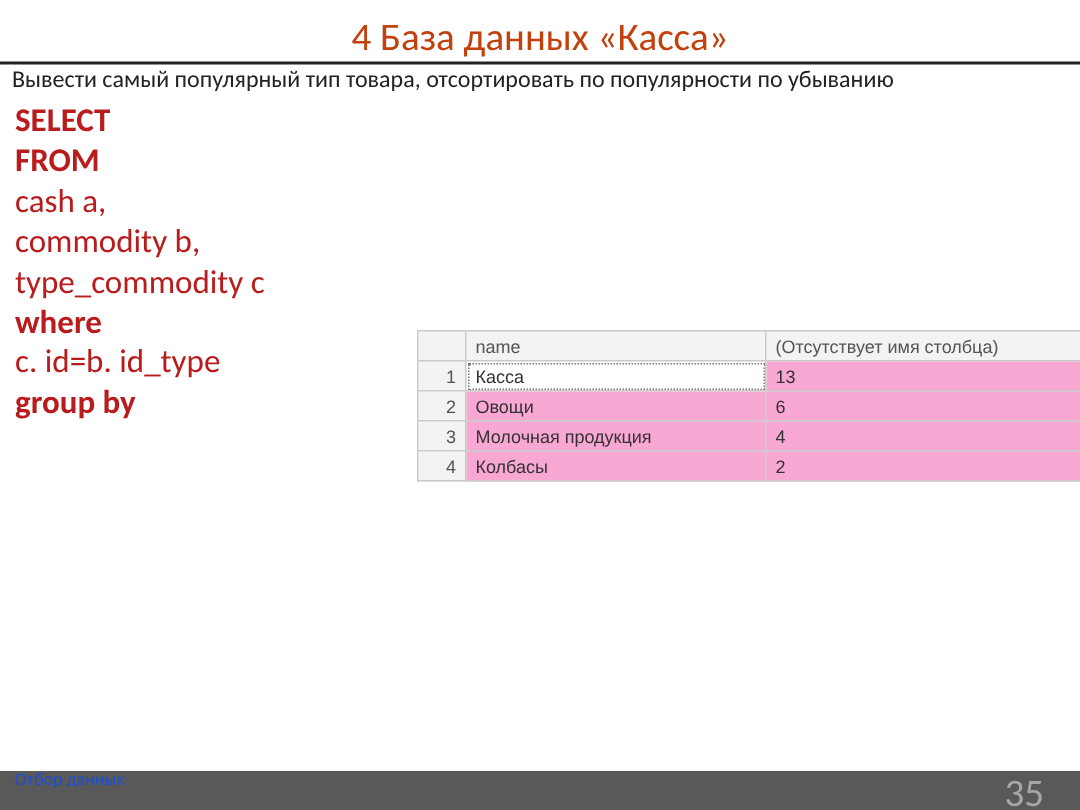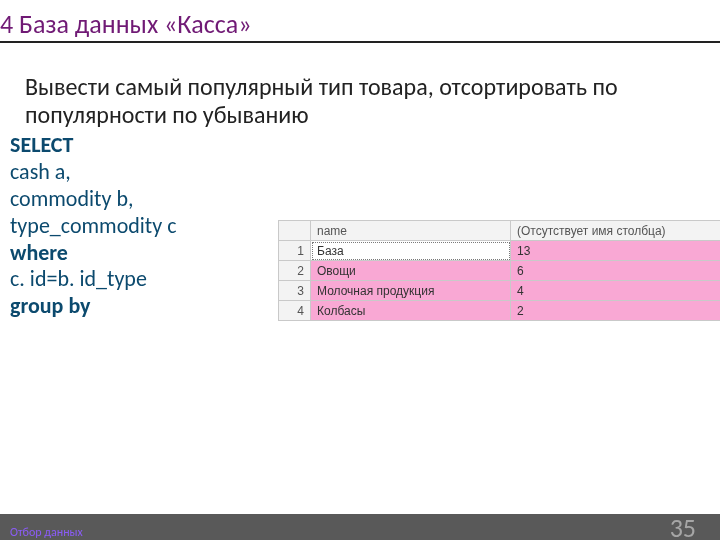--- a/index.html
+++ b/index.html
@@ -1,68 +1,69 @@
 <!DOCTYPE html>
 <html><head>
 <meta charset="utf-8">
 <style>
   * { box-sizing: border-box; margin: 0; padding: 0; }
   html, body { width: 720px; height: 540px; font-family: Calibri, "Segoe UI", Arial, sans-serif; background: #fff; color: #000; }
   .slide { position: relative; width: 720px; height: 540px; }
   .title-line { border-bottom: 2px solid #222; margin-top: 6px; }
-  .title { font-size: 26px; text-align: left; color: #701a75; padding: 2px 0 1px 0; }
-  .task { font-size: 24px; color: #222; padding: 2px 8px 0 25px; line-height: 1.15; margin-top: 28px; }
-  .sql { font-size: 22px; color: #0c4a6e; padding: 4px 0 0 10px; line-height: 1.22; }
+  .title { font-size: 26px; text-align: center; color: #c2410c; padding: 2px 0 1px 0; }
+  .task { font-size: 16px; color: #222; padding: 2px 8px 0 8px; line-height: 1.15; }
+  .sql { font-size: 22px; color: #b91c1c; padding: 4px 0 0 10px; line-height: 1.22; }
   .sql div { white-space: pre; }
   .b { font-weight: 700; }
   .result { position: absolute; left: 278px; top: 194px; width: 458px; font-family: Tahoma, Arial, sans-serif; font-size: 12px; color: #333; margin-top: 20px; }
   .grid { width: 100%; border-collapse: collapse; }
   .grid th, .grid td { border: 1px solid #c9c9c9; padding: 2px 6px; height: 20px; text-align: left; background: #f9a8d4; }
   .grid th { background: #f3f3f3; font-weight: 400; color: #555; }
   .grid th.rn, .grid td.rn { width: 32px; text-align: right; background: #f3f3f3; color: #555; }
   .grid td.sel { background: #fff; outline: 1px dotted #7a7a7a; outline-offset: -2px; }
   .grid th.name { width: 200px; }
   .footer { position: absolute; left: 0; bottom: 0; width: 720px; height: 32px; background: #595959; }
-  .footer-left { position: absolute; left: 10px; bottom: 7px; color: #8b5cf6; font-size: 12px; text-align: center; }
+  .footer-left { position: absolute; left: 10px; bottom: 19px; color: #1d4ed8; font-size: 12px; text-align: center; }
   .page-num { position: absolute; right: 24px; bottom: 2px; color: #a6a6a6; font-size: 26px; }
 </style>
 </head>
 <body>
 
 <div class="slide">
 
   <div class="title-line">
     <div class="title">4  База данных «Касса»</div>
   </div>
 
   <div class="task">Вывести самый популярный тип товара, отсортировать по популярности по убыванию</div>
 
   <div class="sql" id="sql-block">
       <div class="b">SELECT</div>
+      <div class="b">FROM</div>
       <div>cash a,</div>
       <div>commodity b,</div>
       <div>type_commodity c</div>
       <div class="b">where</div>
       <div>c. id=b. id_type</div>
       <div class="b">group by</div>
     </div>
 
   <div class="result">
     <table class="grid">
       <thead>
         <tr>
           <th class="rn"></th>
           <th class="name">name</th>
           <th>(Отсутствует имя столбца)</th>
         </tr>
       </thead>
       <tbody id="grid-body">
           <tr>
             <td class="rn">1</td>
-            <td class="sel">База</td>
+            <td class="sel">Касса</td>
             <td>13</td>
           </tr>
           <tr>
             <td class="rn">2</td>
             <td>Овощи</td>
             <td>6</td>
           </tr>
           <tr>
             <td class="rn">3</td>
             <td>Молочная продукция</td>

